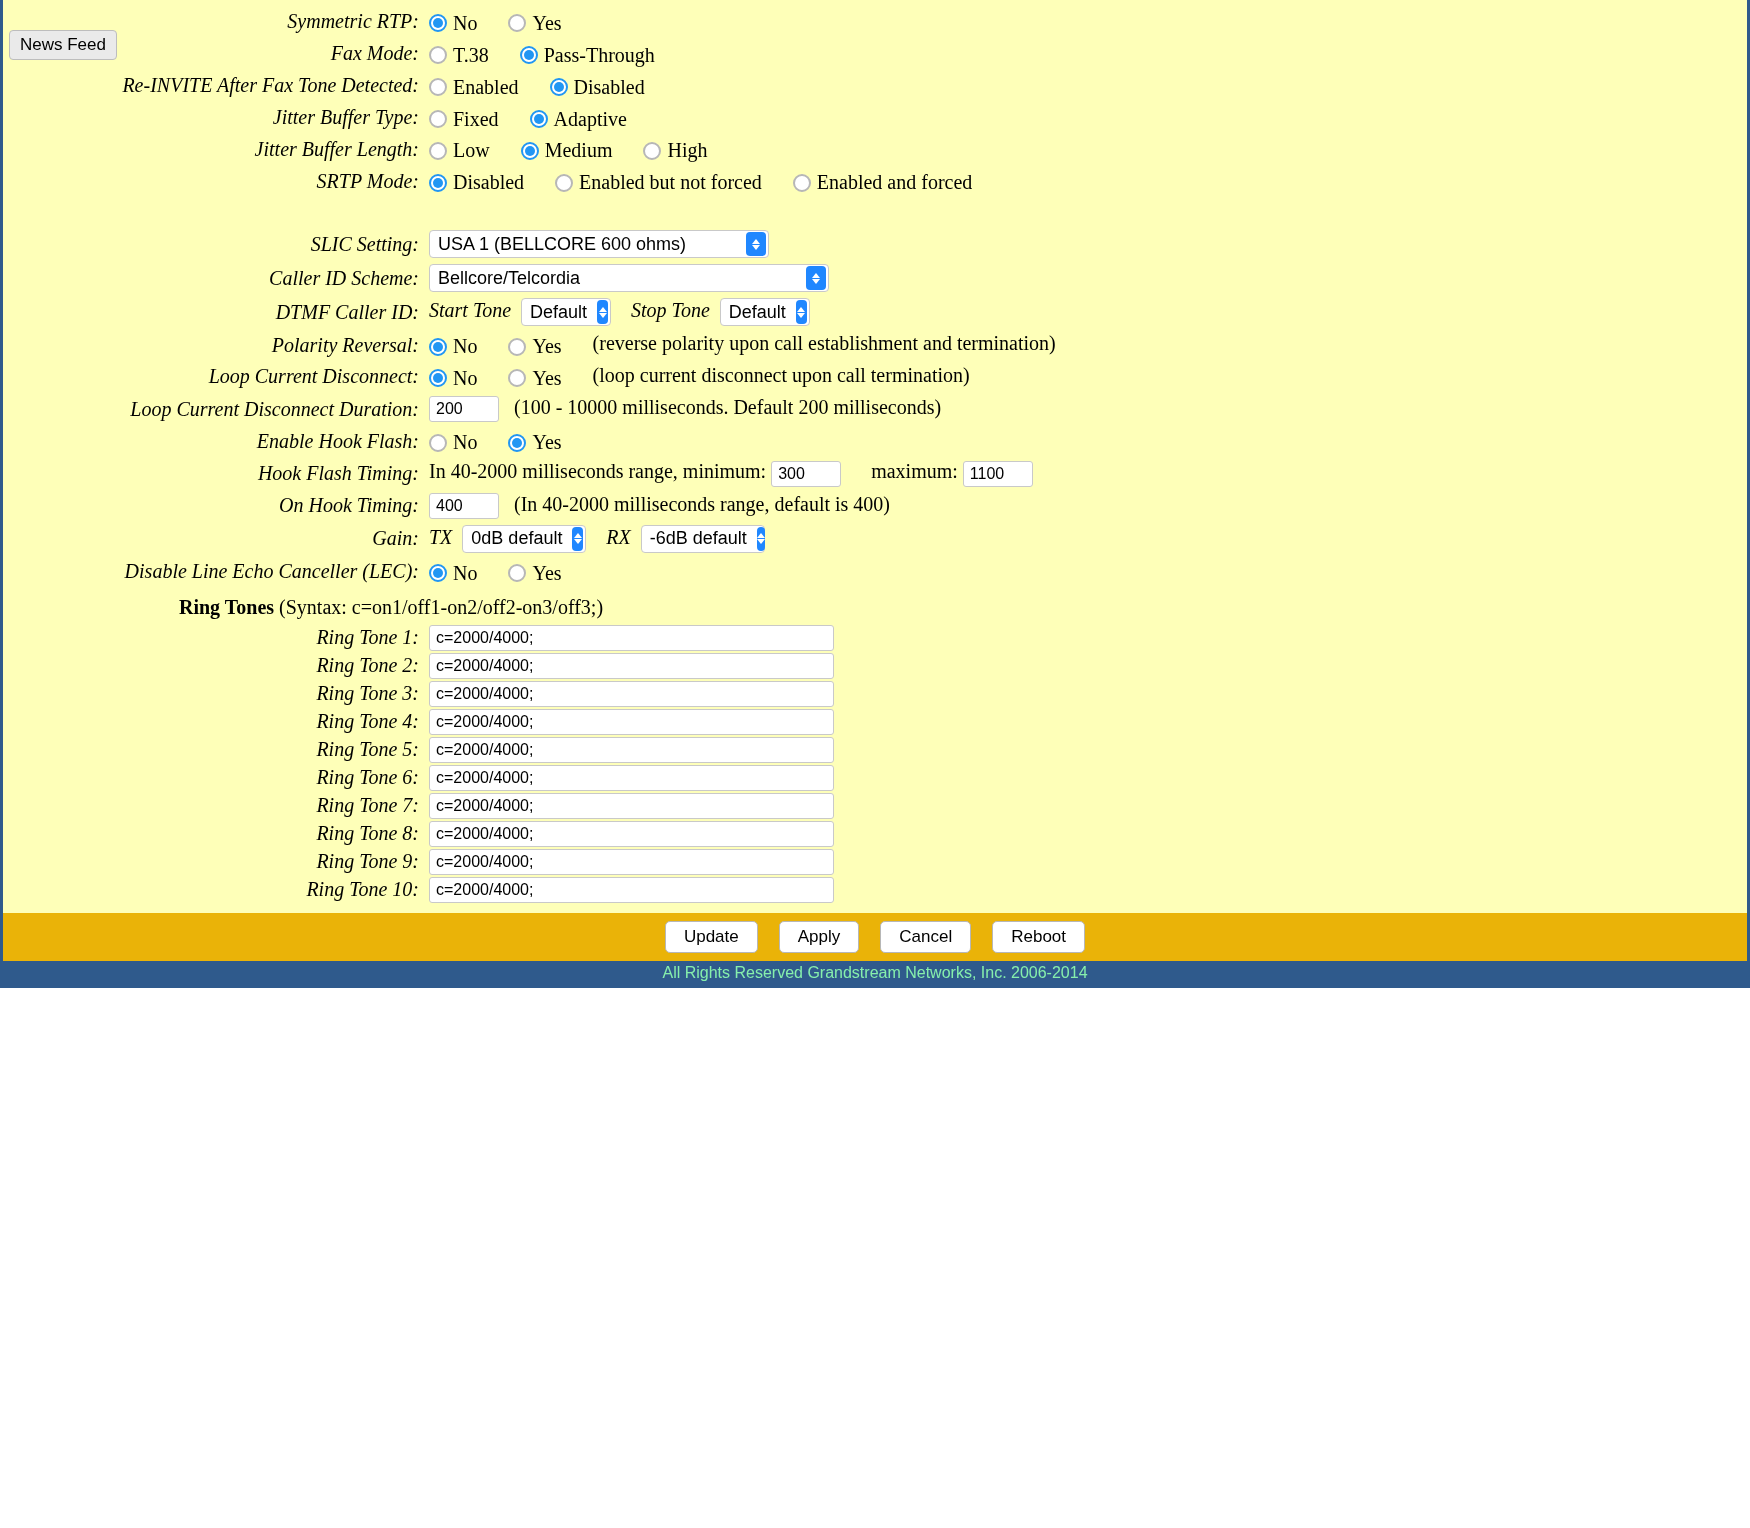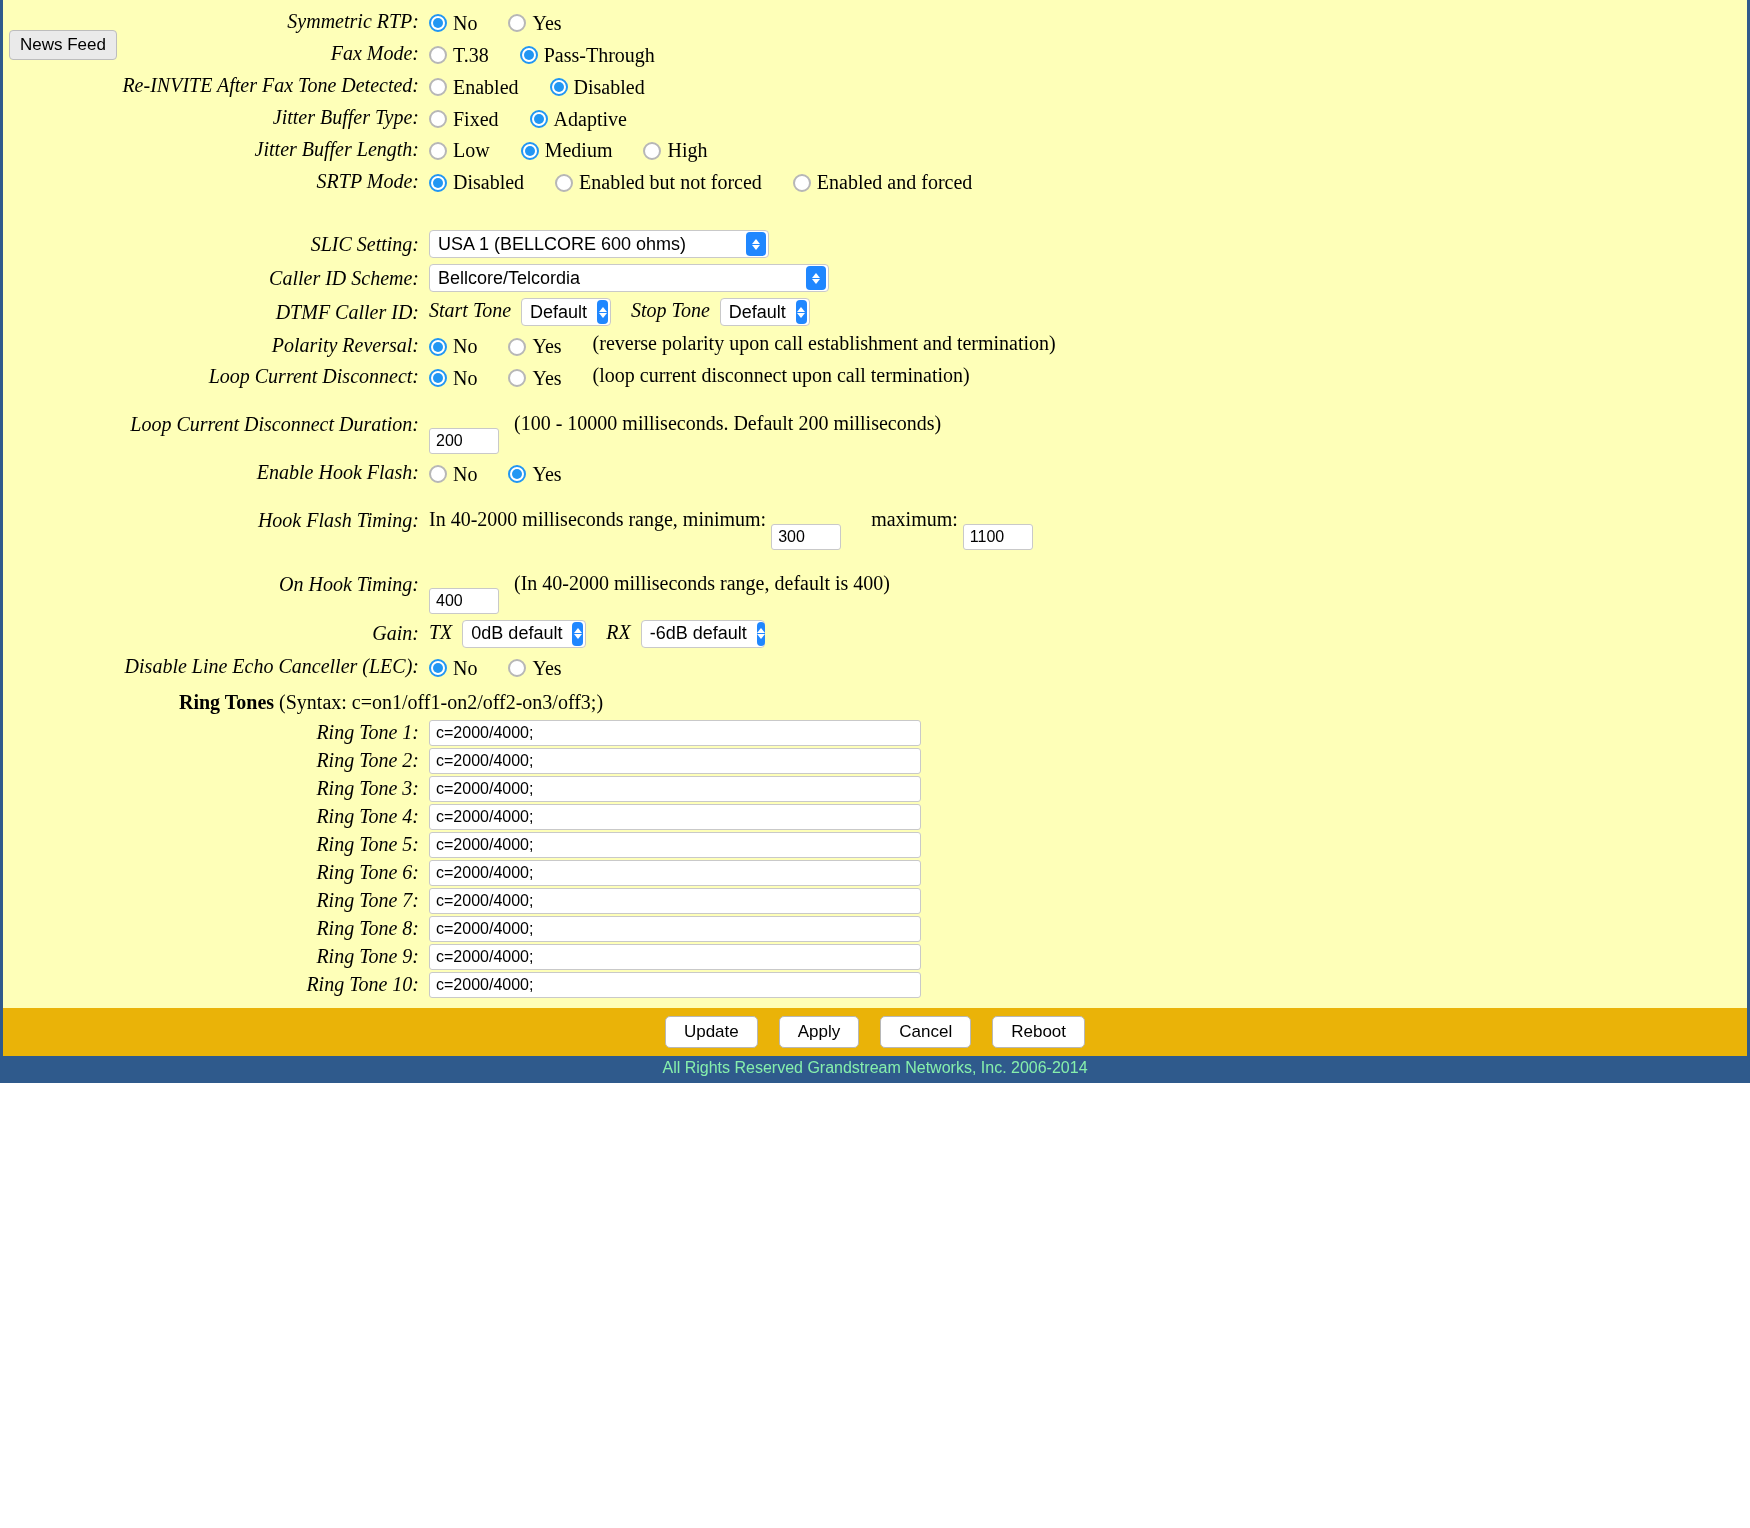--- a/index.html
+++ b/index.html
@@ -144,21 +144,21 @@
     display: flex;
     align-items: center;
     margin: 2px 0;
   }
   .ring-row .rlabel {
     width: 420px;
     text-align: right;
     font-style: italic;
     padding-right: 10px;
   }
-  .ring-row input.tx { width: 492px; }
+  .ring-row input.tx { width: 405px; }
   .button-bar {
     background: #eab308;
     padding: 8px 0;
     text-align: center;
     margin: 10px -6px 0 -6px;
   }
   .btn {
     display: inline-block;
     background: #fff;
     border: 1px solid #b7b7b7;
@@ -175,21 +175,21 @@
     font-family: Arial, Helvetica, sans-serif;
     font-size: 16px;
     text-align: center;
     padding: 3px 0;
   }
   .footer span { background: transparent; }
   .w-340 { width: 340px; }
   .w-400 { width: 400px; }
   .w-120 { width: 124px; }
   .w-90  { width: 90px; }
-  .w-70  { width: 70px; margin-top: 32px; }
+  .w-70  { width: 70px; }
 </style>
 </head>
 <body>
 
 <div class="outer">
 <div class="page">
 
   <div class="news-feed">News Feed</div>
 
   <table class="form">

